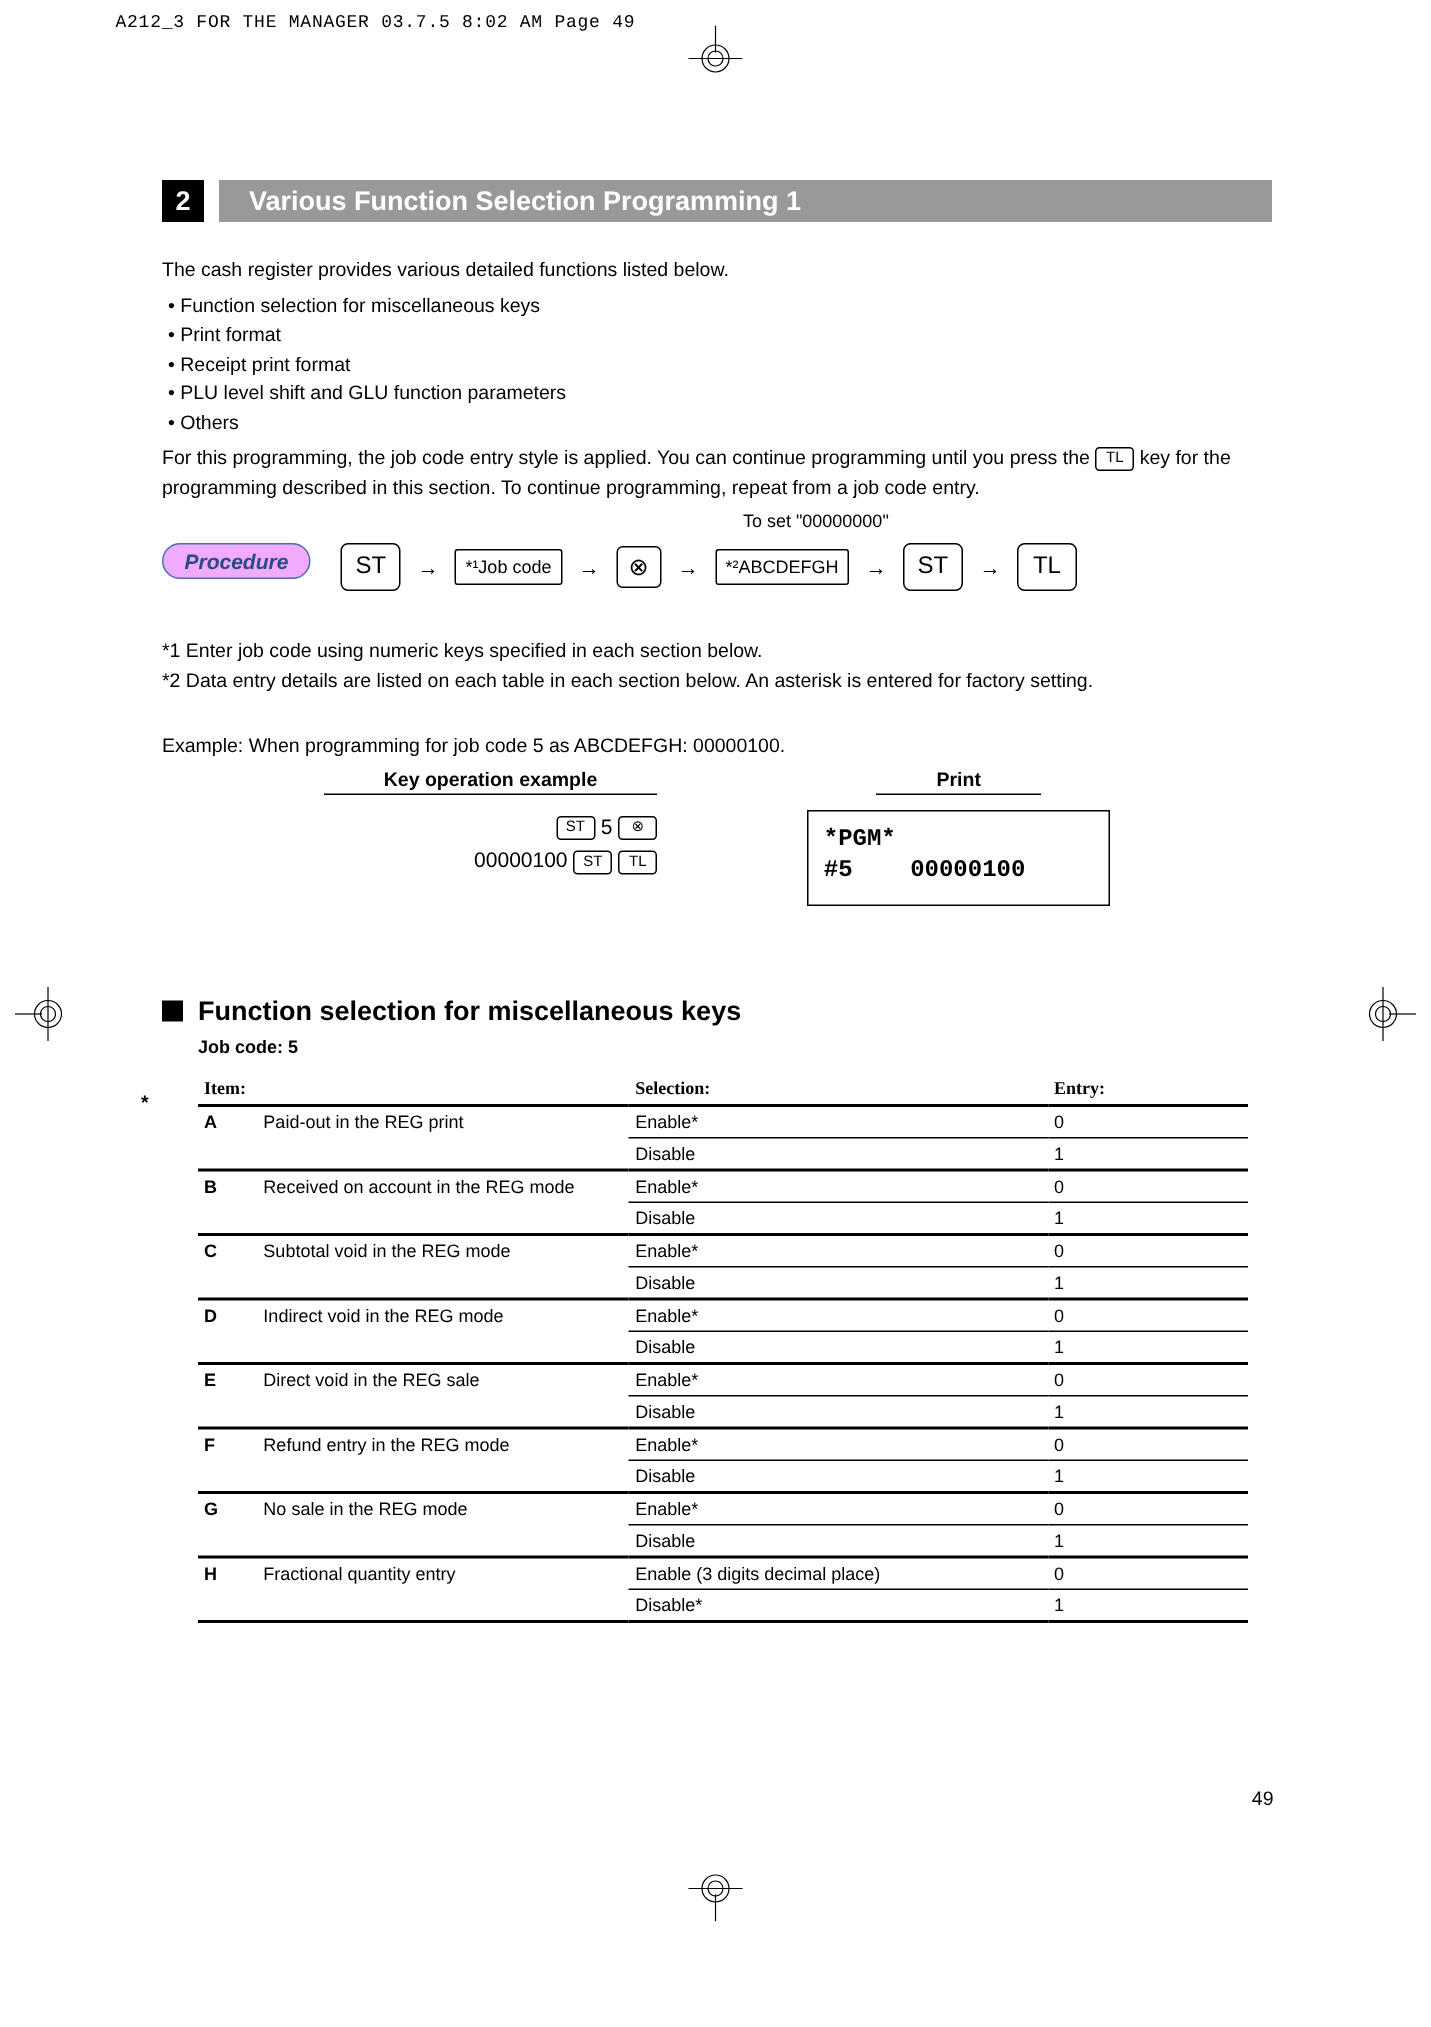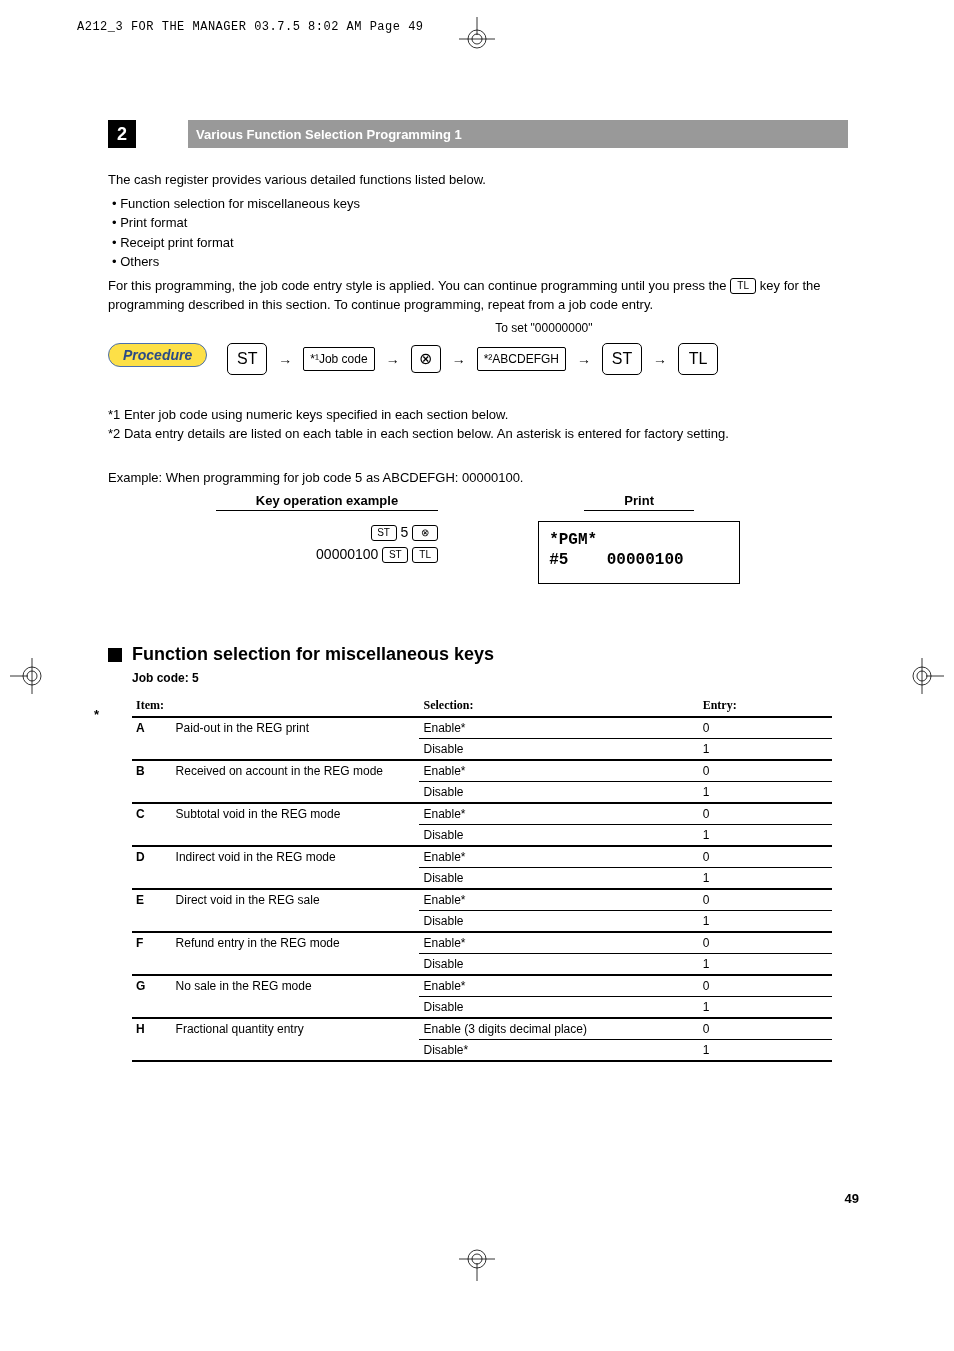--- a/index.html
+++ b/index.html
@@ -11,21 +11,21 @@
     background: #fff;
     width: 954px;
   }
   .page {
     position: relative;
     width: 954px;
     height: 1351px;
   }
   .header-line {
     position: absolute;
-    top: 20px;
+    top: 8px;
     left: 77px;
     font-family: "Courier New", monospace;
     font-size: 12px;
     letter-spacing: 0.5px;
   }
   
   .top-crop {
     position: absolute;
     top: 17px;
     left: 50%;
@@ -51,26 +51,25 @@
     display: flex;
     align-items: center;
     justify-content: center;
     border: 1px solid #000;
     margin-right: 10px;
   }
   .sec-title {
     background: #999;
     color: #fff;
     font-weight: bold;
-    font-size: 13px;
+    font-size: 18px;
     flex: 1;
     display: flex;
     align-items: center;
-    padding-left: 8px;
-    margin-left: 42px;
+    padding-left: 20px;
   }
   .intro {
     margin-top: 22px;
     line-height: 1.5;
   }
   .intro ul {
     list-style: none;
     padding-left: 4px;
     margin: 4px 0;
   }
@@ -98,21 +97,21 @@
     width: 38px;
     height: 30px;
     font-size: 16px;
     vertical-align: middle;
   }
   .procedure-label {
     display: inline-block;
     padding: 3px 14px;
     border: 1px solid #4a6fb0;
     border-radius: 14px;
-    background: #fde047;
+    background: #f0abfc;
     color: #2b4a86;
     font-weight: bold;
     font-style: italic;
     font-size: 14px;
   }
   .proc-row {
     margin-top: 28px;
     display: flex;
     align-items: flex-start;
   }
@@ -239,22 +238,22 @@
   }
   table.func td.entry {
     width: 120px;
   }
   table.func tr.heavy td {
     border-bottom: 2px solid #000;
   }
   .page-num {
     position: absolute;
     bottom: 145px;
-    right: 95px;
-    font-weight: bold;
+    right: 105px;
+    font-weight: normal;
     font-size: 13px;
   }
   .star {
     position: absolute;
     margin-left: -14px;
     font-weight: bold;
   }
   .keyop {
     font-size: 14px;
     line-height: 1.6;
@@ -281,20 +280,21 @@
       <div class="sec-num">2</div>
       <div class="sec-title">Various Function Selection Programming 1</div>
     </div>
 
     <div class="intro">
       <div>The cash register provides various detailed functions listed below.</div>
       <ul>
         <li>Function selection for miscellaneous keys</li>
         <li>Print format</li>
         <li>Receipt print format</li>
+        <li>PLU level shift and GLU function parameters</li>
         <li>Others</li>
       </ul>
       <div>
         <span>For this programming, the job code entry style is applied.  You can continue programming until you press the </span><span class="key">TL</span><span> key for the programming described in this section.  To continue programming, repeat from a job code entry.</span>
       </div>
     </div>
 
     <div class="proc-row">
       <div>
         <span class="procedure-label">Procedure</span>

